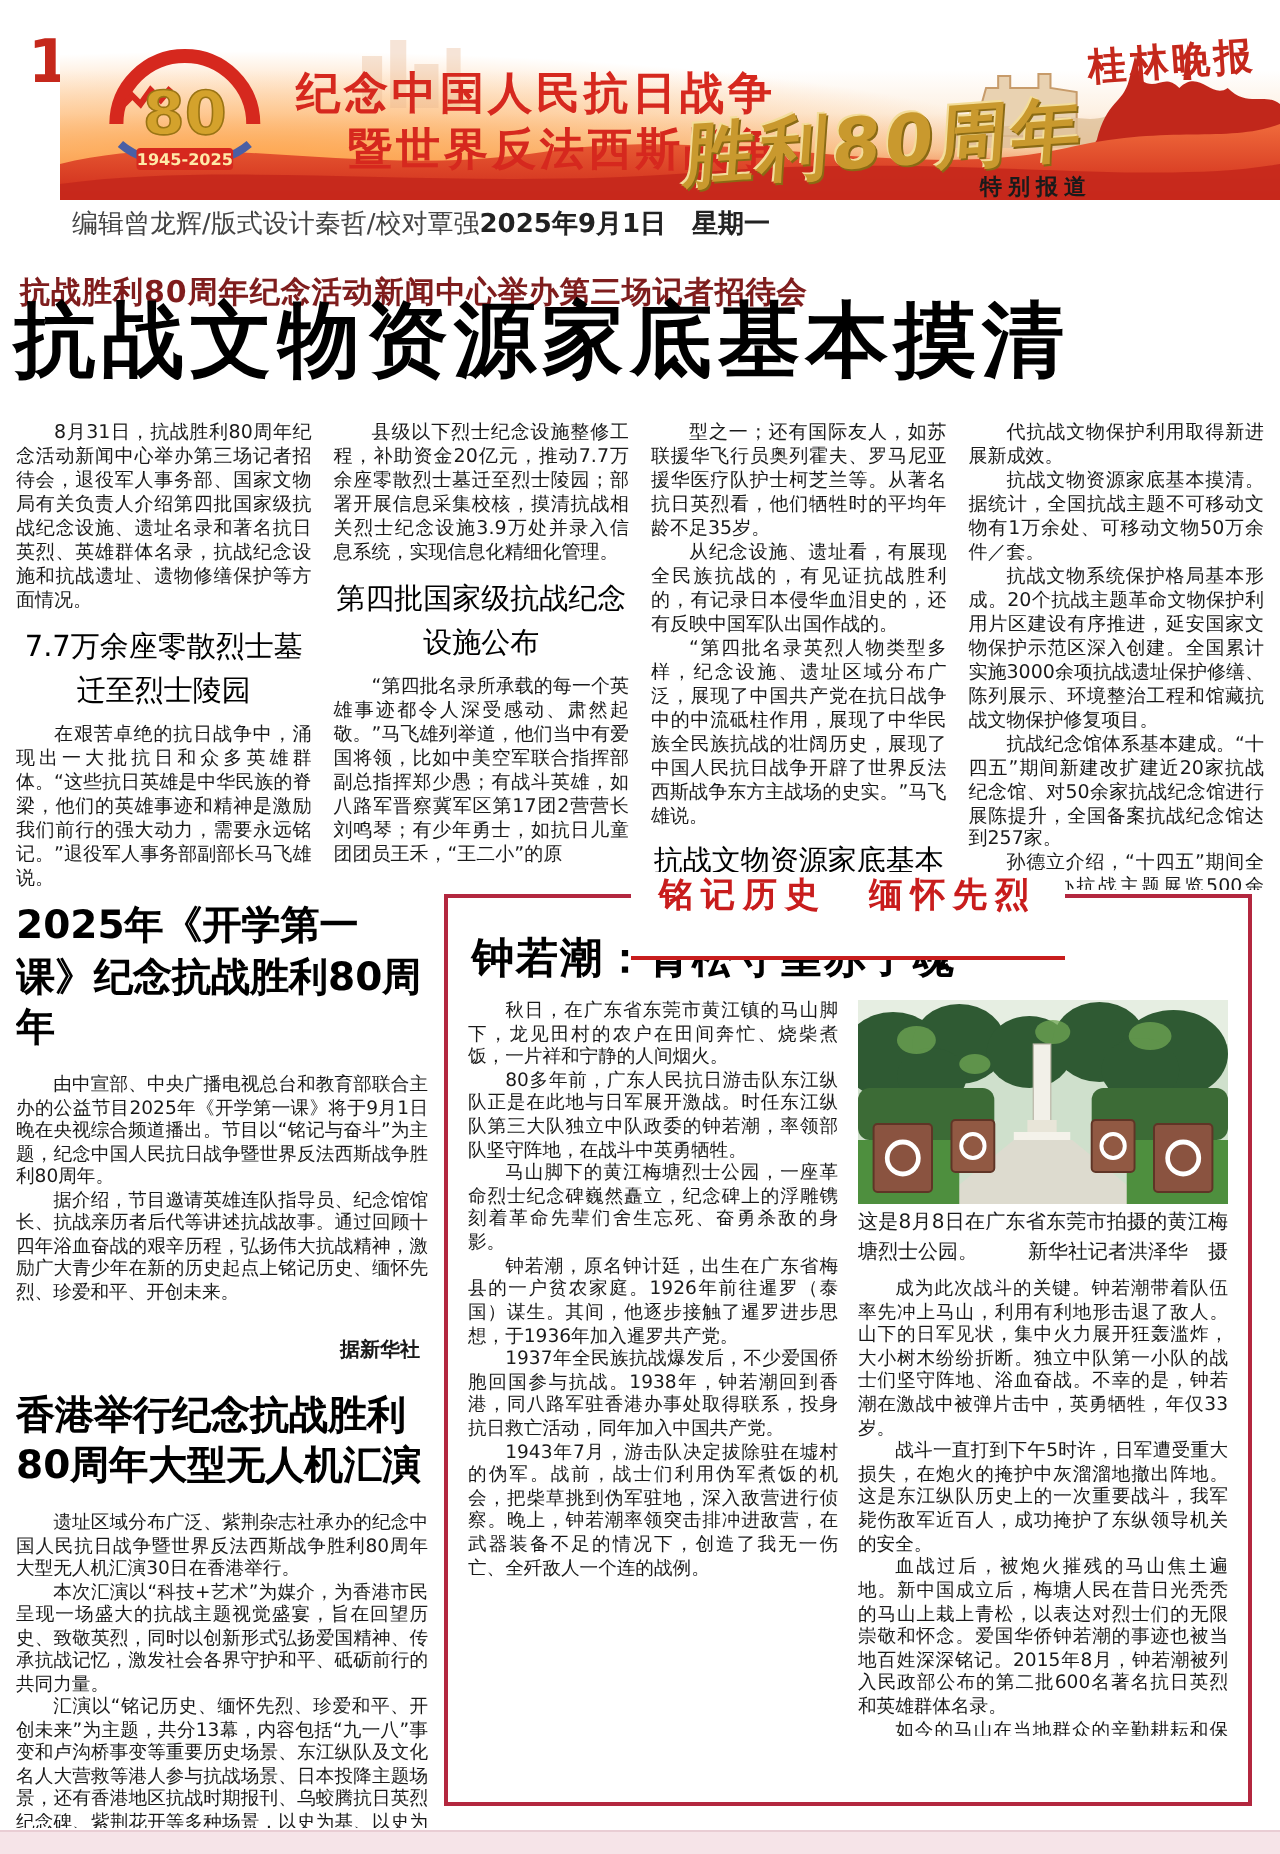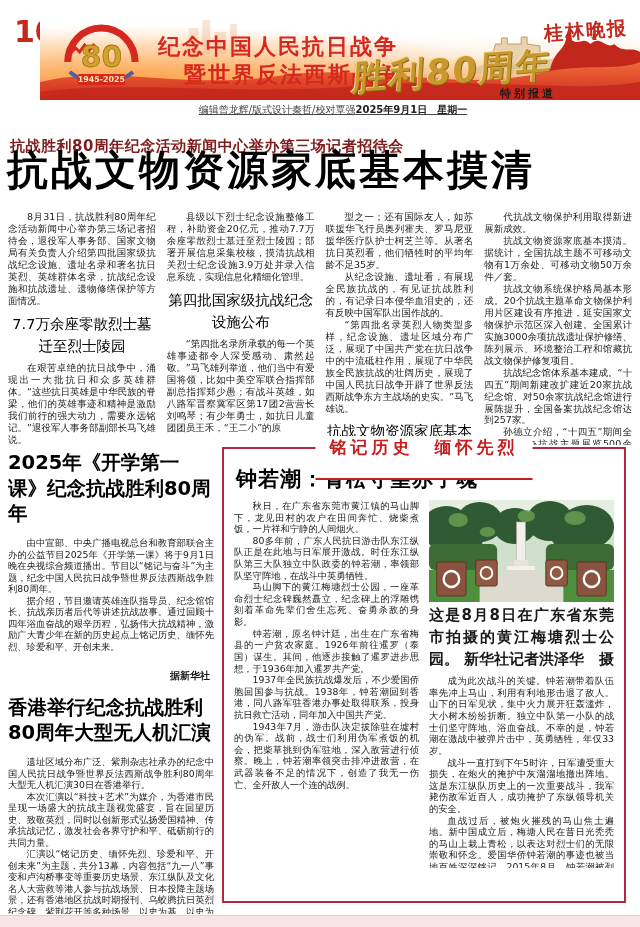--- a/index.html
+++ b/index.html
@@ -1,34 +1,34 @@
 <!DOCTYPE html>
 <html><head>
 <meta charset="utf-8">
 <style>
   html,body{margin:0;padding:0;background:#e9e9e9;}
   .page{position:relative;width:640px;height:927px;background:#ffffff;overflow:hidden;
         font-family:"DejaVu Sans","Liberation Sans",sans-serif;color:#1a1a1a;}
   
   .page-num{position:absolute;top:14px;left:14px;font-size:30px;font-weight:900;color:#c5281c;}
-  .banner{position:absolute;top:10px;left:40px;right:0;height:90px;overflow:hidden;
+  .banner{position:absolute;top:10px;left:30px;right:0;height:90px;overflow:hidden;
     background:
       radial-gradient(ellipse at 16% 78%, rgba(255,166,77,.95), rgba(255,166,77,0) 55%),
       linear-gradient(180deg,#ffffff 0%,#ffffff 28%,#fdf0e2 52%,#f7c89e 72%,#ec6f40 90%,#d8341f 100%);}
   .banner svg{position:absolute;inset:0;width:100%;height:100%;}
   .banner-line1{position:absolute;top:22px;left:118px;font-size:22px;font-weight:900;color:#d6281e;letter-spacing:2px;}
   .banner-line2{position:absolute;top:50px;left:144px;font-size:22px;font-weight:900;color:#d6281e;letter-spacing:2px;}
   .victory{position:absolute;top:38px;left:312px;font-size:35px;font-weight:900;color:#c9992e;
            transform:rotate(-4deg) skewX(-8deg);letter-spacing:2px;
            text-shadow:1px 1px 0 #8a6a14, -1px -1px 0 #f3dd9a;}
   .banner-tag{position:absolute;top:76px;left:460px;font-size:11px;font-weight:700;color:#1a1a1a;letter-spacing:3px;}
   .masthead{position:absolute;top:8px;right:12px;font-size:19px;font-weight:900;color:#c5281c;
             transform:rotate(-4deg);letter-spacing:2px;}
-  .meta-row{position:absolute;top:103px;left:36px;right:10px;display:flex;justify-content:center;
-            font-size:10px;color:#444;text-decoration:underline;}
+  .meta-row{position:absolute;top:103px;left:36px;right:10px;display:flex;justify-content:flex-start;
+            font-size:13px;color:#444;}
   .meta-row .date{color:#222;font-weight:700;}
   
   .kicker{position:absolute;top:126px;left:10px;font-size:15px;font-weight:700;color:#7f1d1d;letter-spacing:.5px;margin-top:11px;}
   .headline{position:absolute;top:143px;left:7px;margin:0;font-size:41px;font-weight:900;color:#000;letter-spacing:3px;}
   .columns{position:absolute;top:211px;left:8px;width:624px;height:234px;display:flex;gap:11px;overflow:hidden;}
   .col{flex:1;font-size:9.5px;line-height:1.26;text-align:justify;}
   .col p{margin:0;text-indent:2em;}
   .col h3{margin:7px 0 5px;font-size:14.5px;line-height:1.5;font-weight:400;color:#000;text-align:center;}
   .byline{font-weight:900;text-align:right;font-size:10px;margin-top:18px;padding-right:4px;}
   
@@ -42,21 +42,21 @@
                 border:2.5px solid #b3273f;box-sizing:border-box;background:#fff;}
   .box-tab{position:absolute;top:-13px;left:50%;transform:translateX(-50%);background:#fff;
            padding:0 14px 19px;font-size:17px;font-weight:900;color:#c81d1d;letter-spacing:4px;
            border-bottom:2px solid #c81d1d;white-space:nowrap;}
   .box-title{margin:16px 12px 7px;font-size:21px;font-weight:900;color:#000;letter-spacing:1px;}
   .box-cols{display:flex;gap:10px;padding:0 10px;height:368px;overflow:hidden;}
   .box-col{flex:1;font-size:9.3px;line-height:1.25;text-align:justify;}
   .box-col p{margin:0;text-indent:2em;}
   .photo{width:100%;height:102px;overflow:hidden;margin-bottom:3px;}
   .photo svg{display:block;width:100%;height:100%;}
-  .caption{font-size:15px;font-weight:700;line-height:1.45;margin-bottom:5px;text-align:justify;}
+  .caption{font-size:10px;font-weight:400;line-height:1.45;margin-bottom:5px;text-align:justify;}
   .caption .photo-credit{float:right;}
   
   .bottom-strip{position:absolute;left:0;right:0;bottom:0;height:11px;background:#f6e4e8;border-top:1px solid #e9cdd4;}
 </style>
 </head>
 <body>
 
 <div class="page">
 
   <div class="page-num">10</div>

